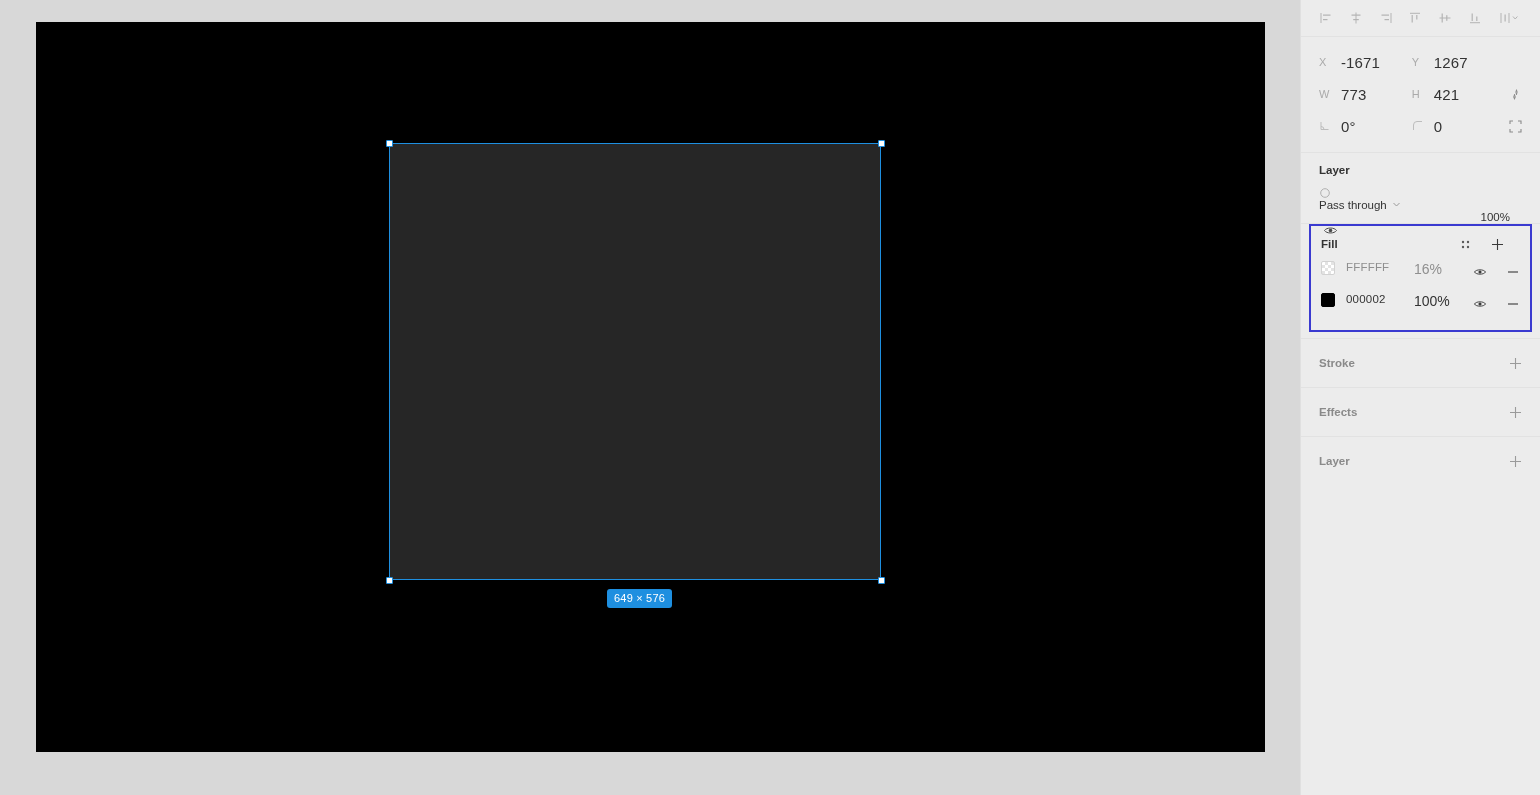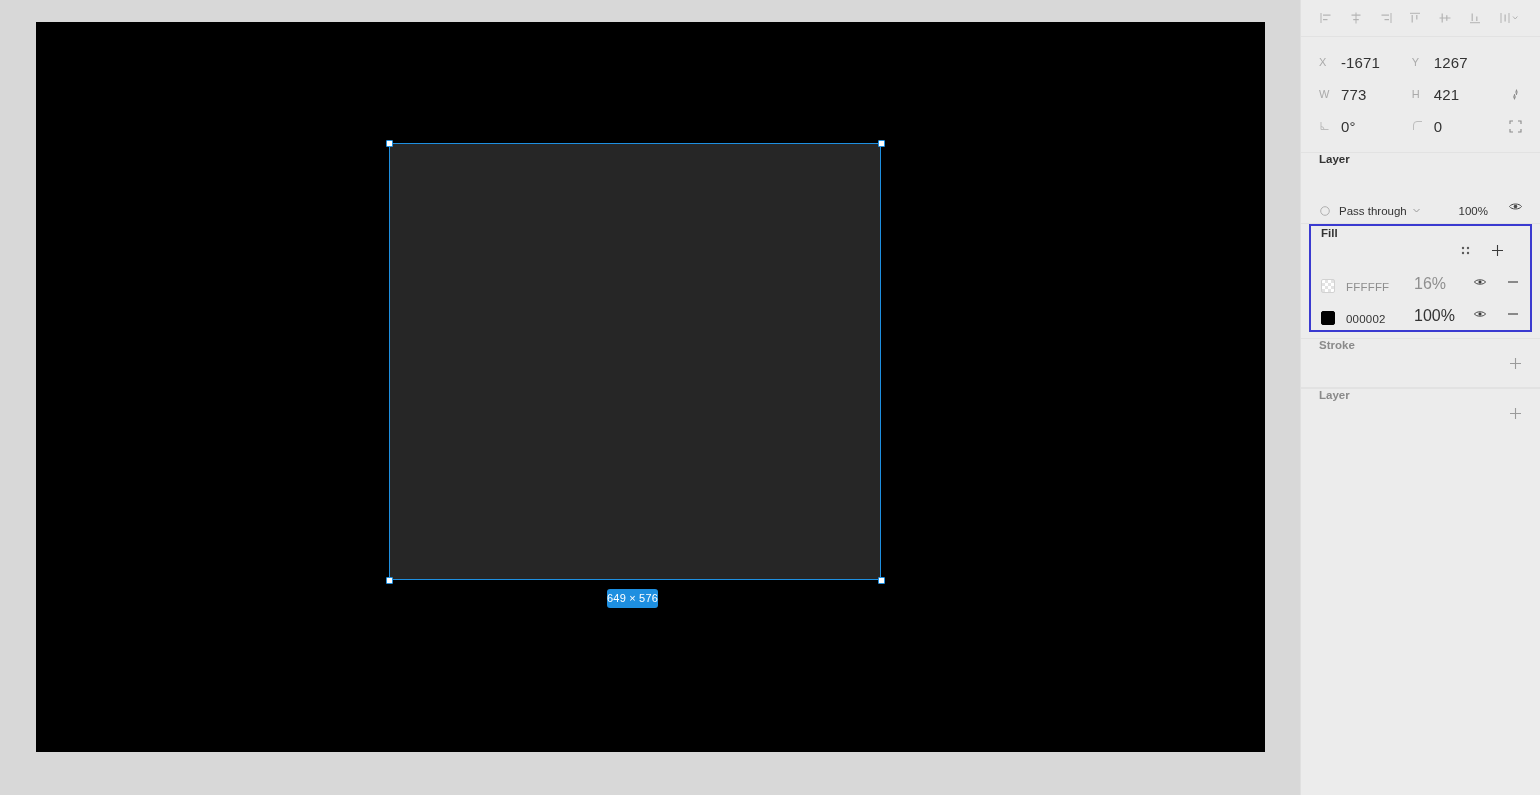--- a/index.html
+++ b/index.html
@@ -64,21 +64,21 @@
   .sel-handle.br { left: 842px;  top: 555px; }
 
   #dimension-badge {
     position: absolute;
     left: 571px;
     top: 567px;
     background: #1e8fe0;
     color: #ffffff;
     font-size: 11px;
     line-height: 14px;
-    padding: 2px 0 3px;
+    padding: 2px 7px 3px;
     border-radius: 3px;
     white-space: nowrap;
     letter-spacing: .2px;
   }
 
   
   #right-panel {
     position: absolute;
     left: 1300px;
     top: 0;
@@ -148,20 +148,21 @@
     display: flex;
     align-items: center;
     justify-content: center;
     cursor: pointer;
   }
 
   
   .section-head {
     height: 34px;
     display: flex;
+    align-items: center;
     padding: 0 14px 0 18px;
   }
   .section-title {
     font-size: 11.5px;
     font-weight: bold;
     color: #333333;
   }
   .section-title.muted { color: #8a8a8a; font-weight: bold; }
   .head-actions {
     margin-left: auto;
@@ -176,23 +177,24 @@
     align-items: center;
     justify-content: center;
     cursor: pointer;
     border-radius: 2px;
   }
 
   
   .layer-row {
     height: 30px;
     display: flex;
-    align-items: flex-end;
+    align-items: flex-start;
     padding: 0 14px 0 18px;
     margin-bottom: 6px;
+    flex-direction: column;
   }
   .blend-icon { width: 20px; display: flex; align-items: center; }
   .blend-name {
     font-size: 11.5px;
     color: #333333;
     display: flex;
     align-items: center;
     gap: 5px;
     cursor: pointer;
   }
@@ -203,26 +205,26 @@
     margin-right: 16px;
   }
 
   
   #fill-section {
     margin: 0 8px;
     border: 2px solid #3a3ad0;
     background: #ececec;
     padding: 1px 0 5px;
   }
-  #fill-section .section-head { padding-left: 10px; padding-right: 22px; flex-direction: column; }
+  #fill-section .section-head { padding-left: 10px; padding-right: 22px; }
 
   .fill-row {
     height: 32px;
     display: flex;
-    align-items: flex-end;
+    align-items: flex-start;
     padding: 0 6px 0 10px;
   }
   .swatch {
     width: 14px;
     height: 14px;
     flex: none;
     border: 1px solid #d2d2d2;
     border-radius: 2px;
   }
   .swatch.checker {
@@ -237,24 +239,23 @@
 
   .fill-hex {
     font-size: 11.5px;
     color: #333333;
     margin-left: 11px;
     width: 68px;
     letter-spacing: .2px;
   }
   .fill-hex.muted { color: #8f8f8f; }
   .fill-opacity {
-    font-size: 16px;
+    font-size: 14px;
     color: #333333;
     width: 48px;
-    margin-top: 48px;
   }
   .fill-opacity.muted { color: #8f8f8f; }
   .fill-actions {
     margin-left: auto;
     display: flex;
     align-items: center;
     gap: 11px;
   }
 
   .plain-section { }
@@ -501,20 +502,32 @@
             <svg width="15" height="15" viewBox="0 0 15 15">
               <path d="M7.5 2 L7.5 13 M2 7.5 L13 7.5" stroke="#9a9a9a" stroke-width="1.1"></path>
             </svg>
           </span>
         </span>
       </div>
     </div>
 
     <div class="panel-divider"></div>
 
+    <div class="plain-section">
+      <div class="section-head">
+        <span class="section-title muted">Effects</span>
+        <span class="head-actions">
+          <span class="icon-btn">
+            <svg width="15" height="15" viewBox="0 0 15 15">
+              <path d="M7.5 2 L7.5 13 M2 7.5 L13 7.5" stroke="#9a9a9a" stroke-width="1.1"></path>
+            </svg>
+          </span>
+        </span>
+      </div>
+    </div>
 
     <div class="panel-divider"></div>
 
     <div class="plain-section">
       <div class="section-head">
         <span class="section-title muted">Layer</span>
         <span class="head-actions">
           <span class="icon-btn">
             <svg width="15" height="15" viewBox="0 0 15 15">
               <path d="M7.5 2 L7.5 13 M2 7.5 L13 7.5" stroke="#9a9a9a" stroke-width="1.1"></path>

